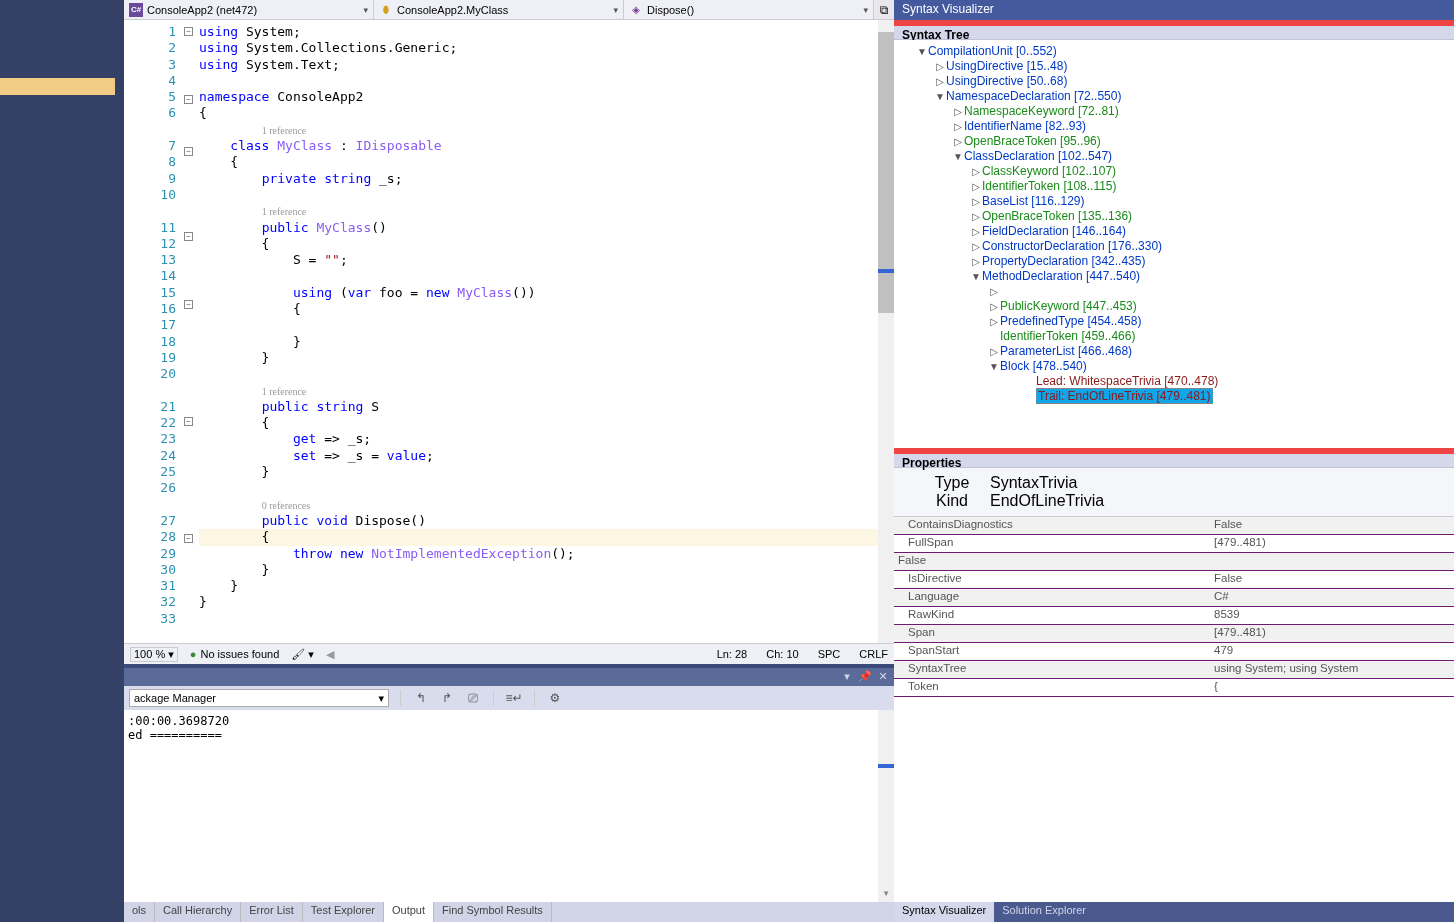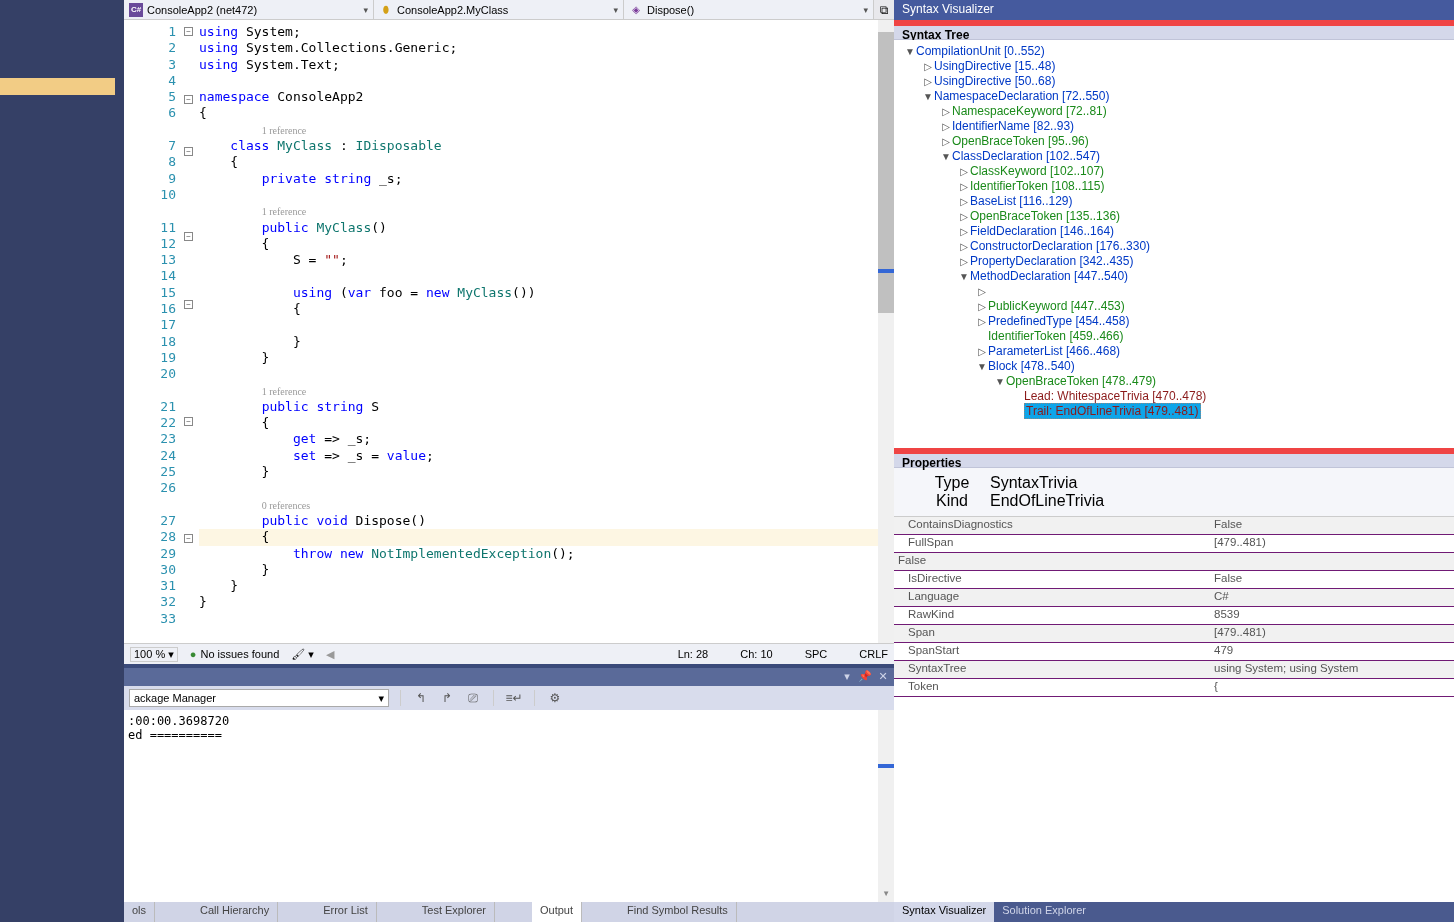--- a/index.html
+++ b/index.html
@@ -13,46 +13,46 @@
 .dd-icon { width: 14px; height: 14px; margin-right: 4px; display: inline-flex; align-items: center; justify-content: center; font-size: 10px; }
 .dd-arrow { margin-left: auto; font-size: 9px; color: #555; }
 .editor-area { flex: 1; display: flex; position: relative; background: #fff; overflow: hidden; }
 .gutter { width: 60px; background: #fff; text-align: right; padding-right: 8px; color: #2b91af; font-family: Consolas, monospace; font-size: 13px; line-height: 16.3px; padding-top: 4px; }
 .fold-col { width: 15px; padding-top: 4px; }
 .fold-box { width: 9px; height: 9px; border: 1px solid #888; display: block; margin: 3px 0 4px; font-size: 8px; line-height: 7px; text-align: center; color: #555; }
 .code { flex: 1; font-family: Consolas, monospace; font-size: 13px; line-height: 16.3px; padding-top: 4px; white-space: pre; position: relative; }
 .code-line { display: block; height: 16.3px; }
 .code-highlight { background: #fdf6e3; display: inline-block; width: 100%; }
 .kw { color: #0000ff; }
-.type { color: #0f766e; }
+.type { color: #8b5cf6; }
 .str { color: #a31515; }
 .ref { color: #999; font-size: 10px; font-family: "Segoe UI"; }
 .scrollbar-v { width: 16px; background: #f0f0f0; position: relative; }
 .scroll-thumb { position: absolute; width: 100%; background: #c0c0c0; }
 .scroll-mark-blue { position: absolute; width: 100%; height: 4px; background: #3467d6; }
 .status-bar { height: 21px; background: #eef0f6; border-top: 1px solid #ccc; display: flex; align-items: center; font-size: 11px; padding: 0 6px; gap: 12px; }
 .status-item { display: flex; align-items: center; gap: 4px; }
 .zoom-dd { border: 1px solid #ccc; padding: 0 3px; }
 .issue-ok { color: #388a34; }
-.status-right { margin-left: auto; display: flex; gap: 32px; align-items: flex-end; }
+.status-right { margin-left: auto; display: flex; gap: 19px; align-items: flex-end; }
 .bottom-panel { height: 258px; background: #e8eaf2; border-top: 4px solid #3a4a7a; display: flex; flex-direction: column; }
 .bottom-titlebar { height: 18px; background: #5a6a99; display: flex; align-items: center; justify-content: flex-end; padding: 0 4px; gap: 4px; }
 .bottom-tb-btn { width: 14px; height: 14px; color: #cfd4e8; font-size: 11px; text-align: center; }
 .bottom-toolbar { height: 24px; background: #d8dcec; display: flex; align-items: center; padding: 0 5px; gap: 8px; }
 .pkg-dd { width: 260px; height: 18px; border: 1px solid #aaa; background: #fff; padding: 0 4px; font-size: 11px; display: flex; align-items: center; }
 .tb-icon { width: 18px; height: 18px; display: inline-flex; align-items: center; justify-content: center; color: #555; }
 .output-text { flex: 1; background: #fff; font-family: Consolas, monospace; font-size: 12px; padding: 4px; overflow: auto; position: relative; }
-.bottom-tabs { height: 20px; background: #d0d4e6; display: flex; font-size: 11px; gap: 37px; }
+.bottom-tabs { height: 20px; background: #d0d4e6; display: flex; font-size: 11px; }
 .bottom-tab { padding: 2px 8px; border-right: 1px solid #bbb; color: #444; }
 .bottom-tab.active { background: #fff; }
 .right-panel { width: 560px; display: flex; flex-direction: column; background: #f5f6fa; }
 .panel-title { height: 20px; background: #455a9e; color: #fff; padding: 2px 8px; font-size: 12px; }
 .section-header { height: 20px; background: #d4d8ea; padding: 2px 8px; font-weight: bold; font-size: 12px; border-top: 6px solid #ef4444; border-bottom: 1px solid #c0c4d8; }
 .tree { flex: 0 0 408px; overflow-y: auto; background: #fff; padding: 4px 0; font-size: 12px; line-height: 15px; }
-.tree-node { padding-left: 0; white-space: nowrap; }
+.tree-node { padding-left: 12px; white-space: nowrap; }
 .tree-indent { display: inline-block; }
 .tree-exp { display: inline-block; width: 12px; color: #555; font-size: 10px; text-align: center; }
 .node-blue { color: #0039c6; }
 .node-green { color: #1a8a1a; }
 .node-dkred { color: #8b1a1a; }
 .node-sel { background: #0ea5e9; border: 1px dotted #888; padding: 0 1px; }
 .props-simple { padding: 6px 20px; font-size: 16px; line-height: 18px; text-align: center; }
 .props-row { display: flex; }
 .props-label { width: 76px; }
 .props-grid { flex: 1; overflow: auto; border-top: 1px solid #ccc; background: #fff; }
@@ -268,21 +268,20 @@
         <div class="tree-node"><span class="tree-indent" style="width:64px"></span><span class="tree-exp">▷</span><span class="node-blue">FieldDeclaration [146..164)</span></div>
         <div class="tree-node"><span class="tree-indent" style="width:64px"></span><span class="tree-exp">▷</span><span class="node-blue">ConstructorDeclaration [176..330)</span></div>
         <div class="tree-node"><span class="tree-indent" style="width:64px"></span><span class="tree-exp">▷</span><span class="node-blue">PropertyDeclaration [342..435)</span></div>
         <div class="tree-node"><span class="tree-indent" style="width:64px"></span><span class="tree-exp">▼</span><span class="node-blue">MethodDeclaration [447..540)</span></div>
         <div class="tree-node"><span class="tree-indent" style="width:82px"></span><span class="tree-exp">▷</span><span class=""></span></div>
         <div class="tree-node"><span class="tree-indent" style="width:82px"></span><span class="tree-exp">▷</span><span class="node-green">PublicKeyword [447..453)</span></div>
         <div class="tree-node"><span class="tree-indent" style="width:82px"></span><span class="tree-exp">▷</span><span class="node-blue">PredefinedType [454..458)</span></div>
         <div class="tree-node"><span class="tree-indent" style="width:82px"></span><span class="tree-exp"></span><span class="node-green">IdentifierToken [459..466)</span></div>
         <div class="tree-node"><span class="tree-indent" style="width:82px"></span><span class="tree-exp">▷</span><span class="node-blue">ParameterList [466..468)</span></div>
         <div class="tree-node"><span class="tree-indent" style="width:82px"></span><span class="tree-exp">▼</span><span class="node-blue">Block [478..540)</span></div>
-        <div class="tree-node"><span class="tree-indent" style="width:100px"></span><span class="tree-exp">▼</span><span class="node-green">OpenBraceToken [478..479)</span></div>
         <div class="tree-node"><span class="tree-indent" style="width:118px"></span><span class="tree-exp"></span><span class="node-dkred">Lead: WhitespaceTrivia [470..478)</span></div>
         <div class="tree-node"><span class="tree-indent" style="width:118px"></span><span class="tree-exp"></span><span class="node-dkred node-sel">Trail: EndOfLineTrivia [479..481)</span></div>
       </div>
     <div class="section-header">Properties</div>
     <div class="props-simple" id="propsimple">
         <div class="props-row">
           <div class="props-label">Type</div>
           <div>SyntaxTrivia</div>
         </div>
         <div class="props-row">

